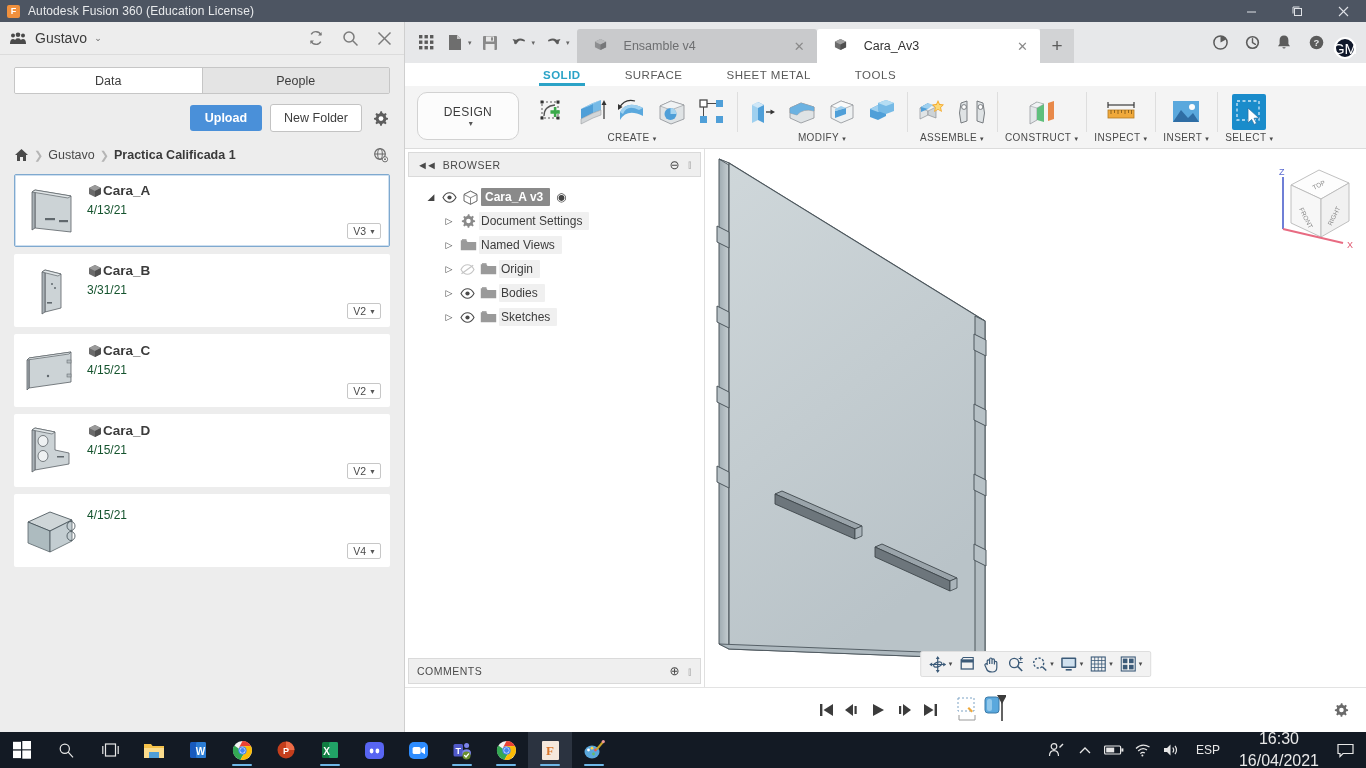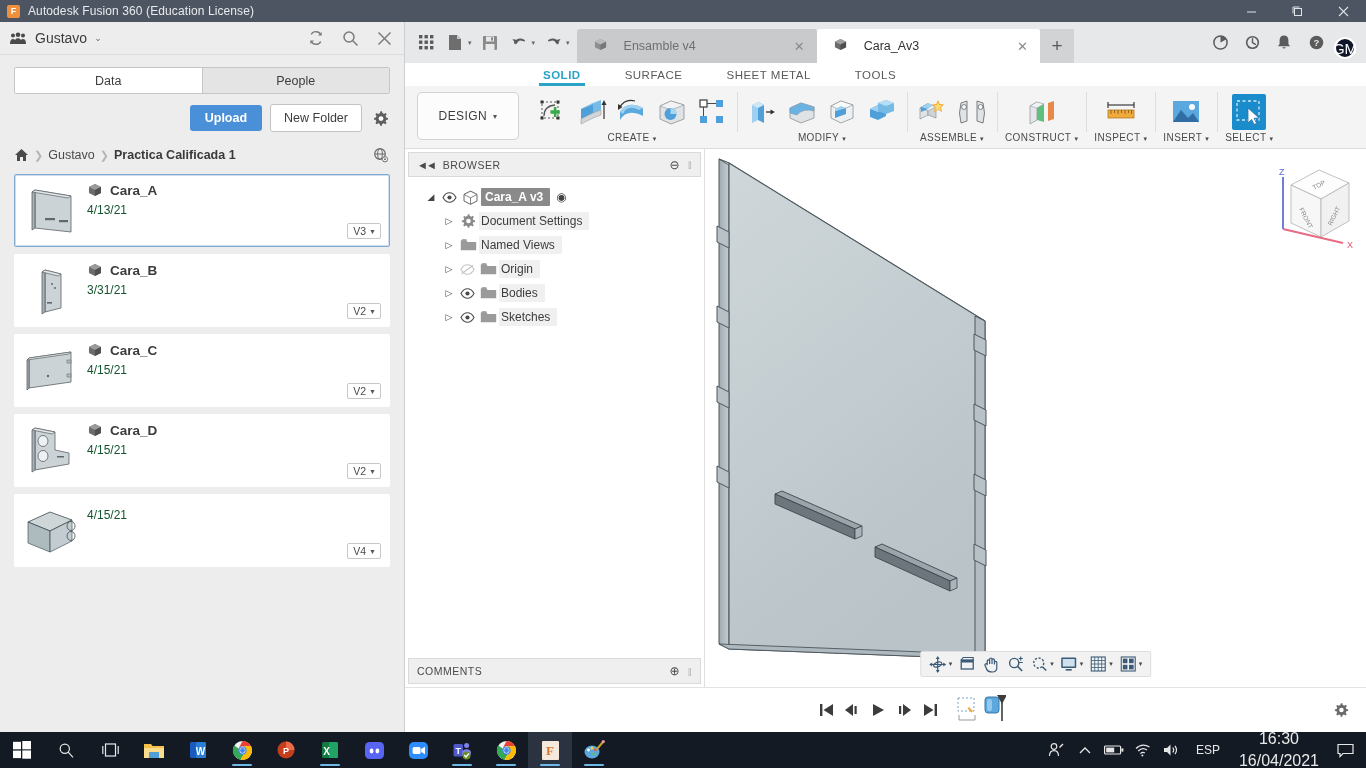--- a/index.html
+++ b/index.html
@@ -60,21 +60,21 @@
   .crumb-txt{color:#4a4a4a;}
   .crumb-txt.cur{font-weight:bold;color:#3a3a3a;}
   .crumb-globe{margin-left:auto;color:#6b6b6b;width:18px;height:18px;display:flex;align-items:center;justify-content:center;}
 
   .dp-list{margin:10px 14px 0 14px;flex:1;overflow:hidden;}
   .dp-item{height:73px;background:#fff;border:1px solid transparent;border-radius:2px;
            display:flex;position:relative;margin-bottom:7px;cursor:pointer;}
   .dp-item.selected{border:1px solid #7fa9cf;box-shadow:0 0 0 1px #cddff0 inset;}
   .dp-thumb{width:72px;display:flex;align-items:center;justify-content:center;}
   .dp-info{flex:1;padding:8px 0 0 0;}
-  .dp-name{display:flex;align-items:flex-start;gap:7px;}
+  .dp-name{display:flex;align-items:flex-end;}
   .dp-cube{width:16px;height:14px;}
   .dp-title{font-size:13.5px;color:#3c3c3c;font-weight:bold;}
   .dp-date{font-size:12px;color:#14532d;margin-top:5px;}
   .dp-ver{position:absolute;right:8px;bottom:7px;border:1px solid #c7c7c7;background:#fff;
           font-size:10.5px;color:#4a4a4a;padding:1px 4px 1px 5px;border-radius:2px;
           display:flex;align-items:center;gap:3px;}
   .dp-ver i{font-style:normal;font-size:7px;color:#555;}
 
   
   .appside{width:961px;height:710px;display:flex;flex-direction:column;background:#fff;}
@@ -103,22 +103,22 @@
   
   .ribtabs{height:23px;background:#fff;display:flex;align-items:flex-start;padding-left:116px;gap:0;}
   .ribtab{font-size:11.5px;color:#5a5a5a;letter-spacing:.5px;padding:0 22px;height:23px;
           display:flex;align-items:center;cursor:pointer;position:relative;}
   .ribtab.active{color:#2ba3c7;font-weight:bold;}
   .ribtab.active:after{content:"";position:absolute;left:18px;right:18px;bottom:0;height:3px;background:#2ba3c7;}
 
   
   .ribbon{height:63px;background:#f4f4f4;display:flex;align-items:stretch;border-bottom:1px solid #dcdcdc;}
   .design-box{width:102px;margin:6px 8px 8px 12px;border:1px solid #d2d2d2;background:#fcfcfc;
-              border-radius:5px;display:flex;align-items:center;justify-content:center;
-              font-size:12px;color:#3c3c3c;letter-spacing:.4px;cursor:pointer;}
+              border-radius:10px;display:flex;align-items:center;justify-content:center;
+              font-size:12px;color:#3c3c3c;letter-spacing:.4px;cursor:pointer;flex-direction:column;}
   .design-box span.c{font-size:8px;margin-left:6px;color:#555;}
   .rgroup{display:flex;flex-direction:column;align-items:center;padding:2px 8px 0 8px;position:relative;}
   .rgroup + .rgroup:before{content:"";position:absolute;left:0;top:6px;bottom:16px;width:1px;background:#dedede;}
   .ricons{display:flex;align-items:flex-end;gap:6px;height:42px;padding-top:2px;}
   .ric{width:34px;height:36px;display:flex;align-items:center;justify-content:center;cursor:pointer;border-radius:2px;}
   .ric.sel{background:#1a8ccb;}
   .rlabel{font-size:10px;color:#4a4a4a;letter-spacing:.4px;padding-top:2px;}
   .rlabel i{font-style:normal;font-size:7px;margin-left:3px;}
 
   

